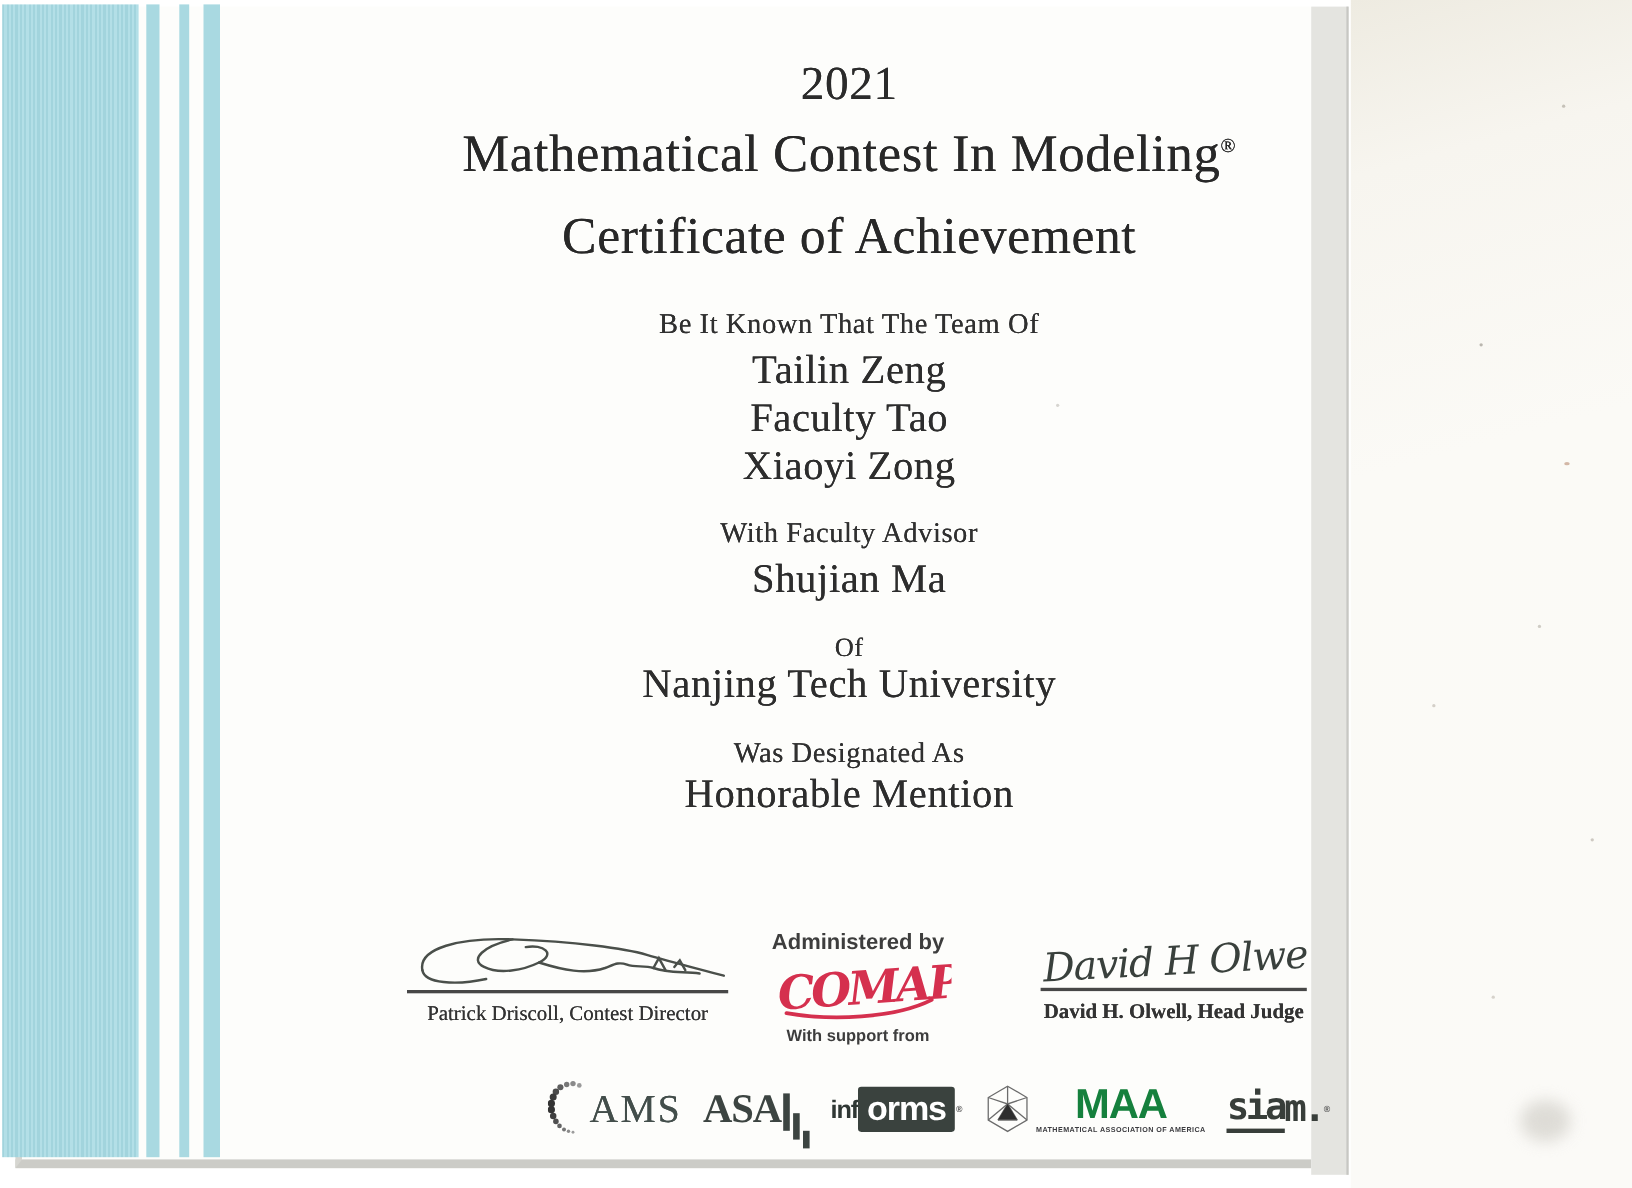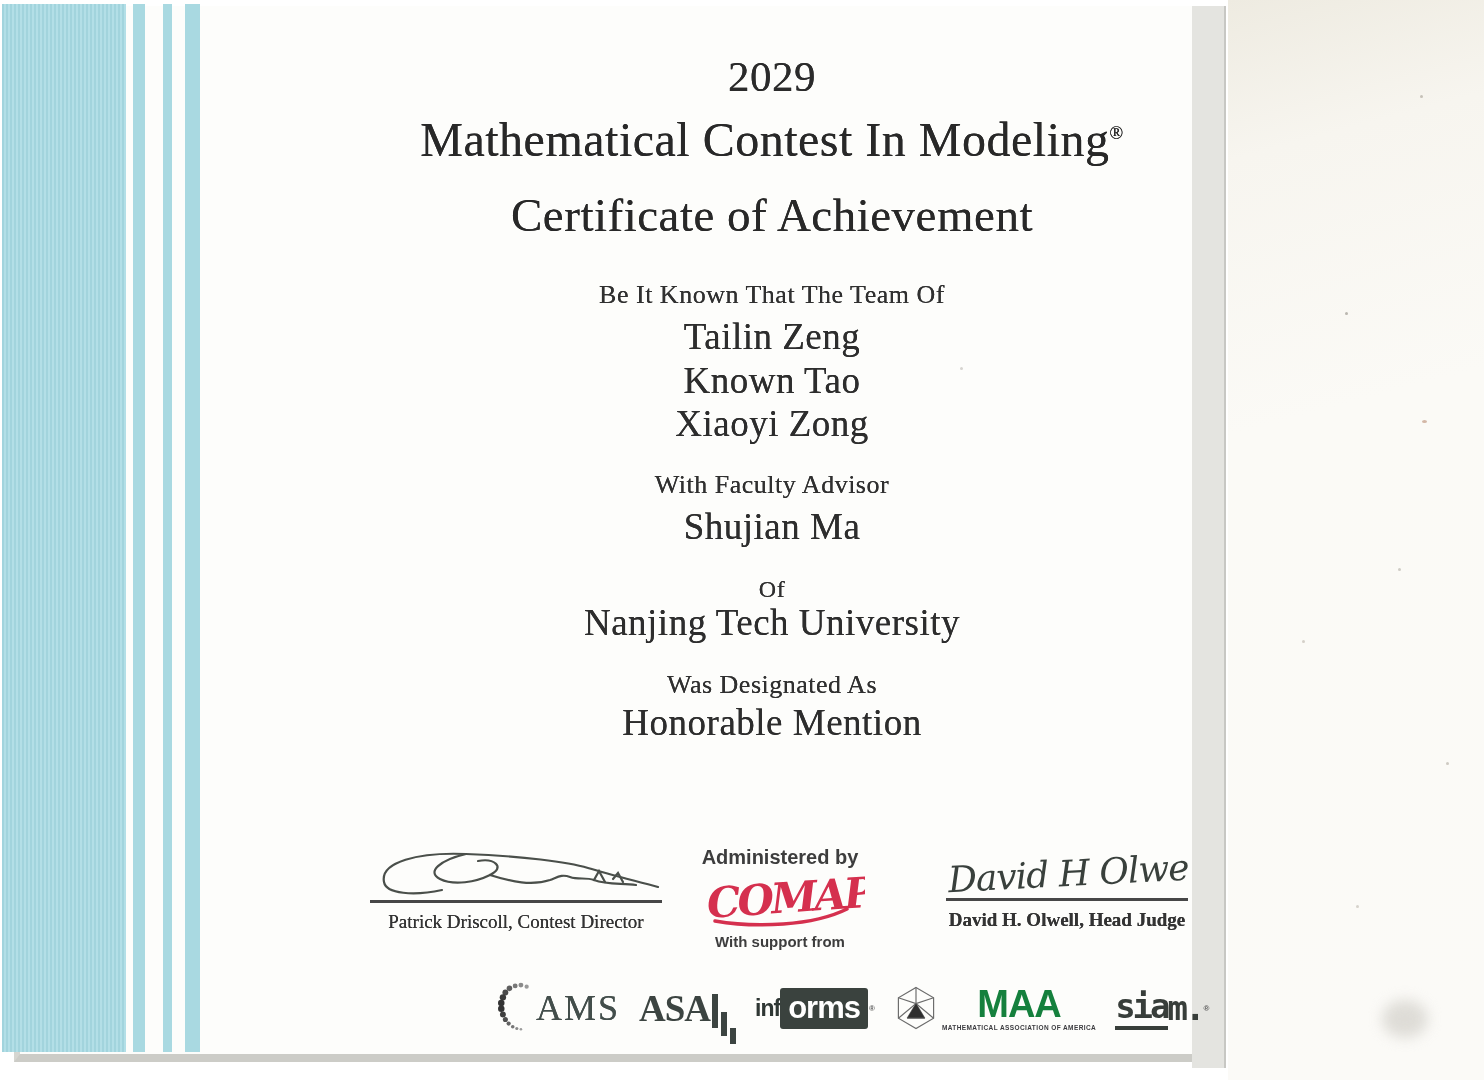--- a/index.html
+++ b/index.html
@@ -131,27 +131,27 @@
     <span class="speck" style="left:1356px;top:905px;background:#a8a196;"></span>
     <span class="speck" style="left:960px;top:367px;background:#8f8a80;opacity:.35;"></span>
   </div>
 
   <div class="stripe-band"></div>
   <div class="stripe s1"></div>
   <div class="stripe s2"></div>
   <div class="stripe s3"></div>
 
   <div class="content">
-    <div class="line year">2029</div>
+    <div class="line year">2021</div>
     <div class="line title"><span>Mathematical Contest In Modeling</span><sup>®</sup></div>
     <div class="line subtitle">Certificate of Achievement</div>
 
     <div class="line small-line team-intro">Be It Known That The Team Of</div>
     <div class="line big-line member-0">Tailin Zeng</div>
-    <div class="line big-line member-1">Known Tao</div>
+    <div class="line big-line member-1">Faculty Tao</div>
     <div class="line big-line member-2">Xiaoyi Zong</div>
 
     <div class="line small-line adv-intro">With Faculty Advisor</div>
     <div class="line big-line advisor">Shujian Ma</div>
 
     <div class="line small-line of-label">Of</div>
     <div class="line big-line institution">Nanjing Tech University</div>
 
     <div class="line small-line desig-intro">Was Designated As</div>
     <div class="line big-line designation">Honorable Mention</div>

